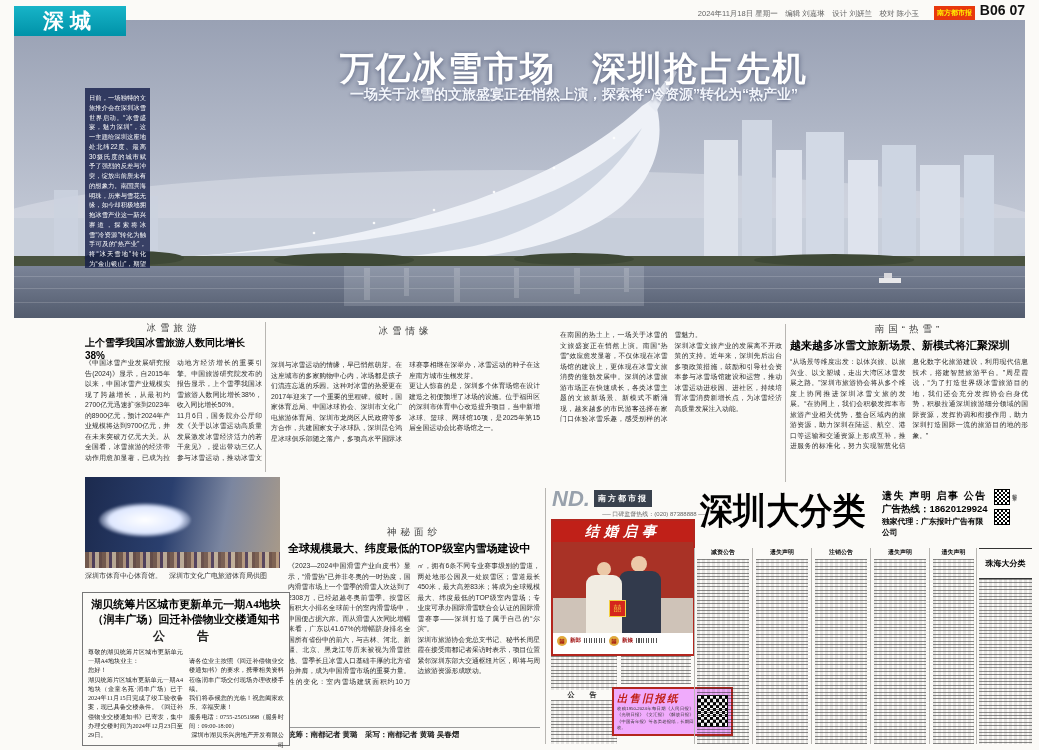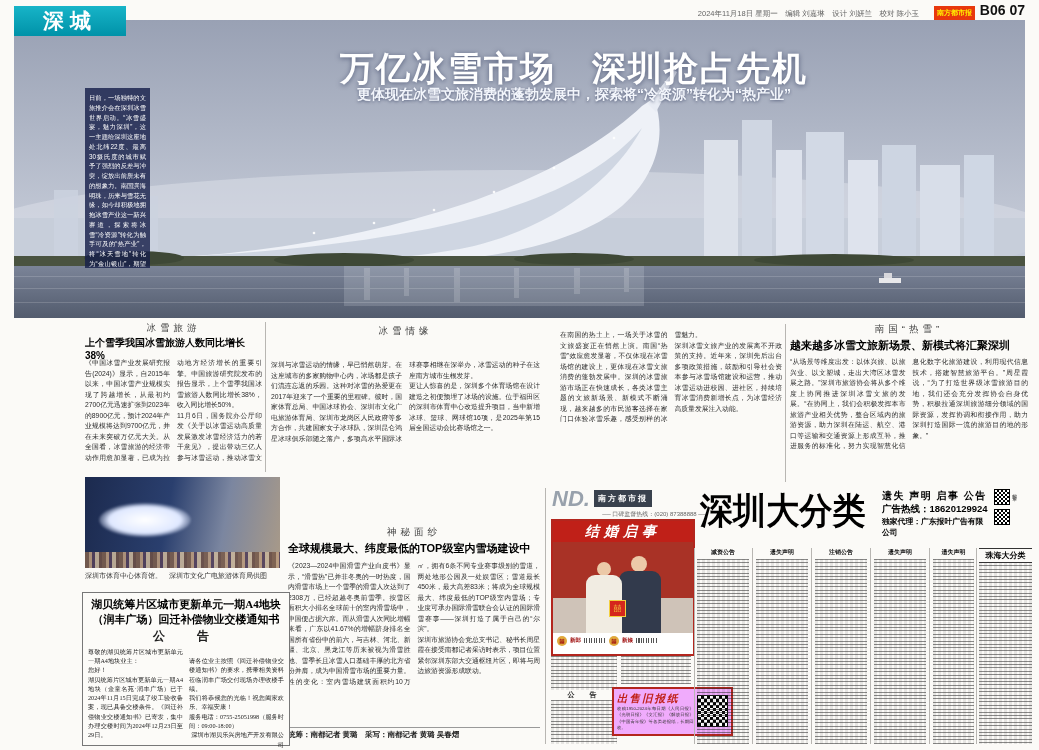--- a/index.html
+++ b/index.html
@@ -54,21 +54,21 @@
   .info{left:882px;width:108px;font-weight:800;color:#000;}
   .qr{background:conic-gradient(#000 25%,#fff 0 50%,#000 0 75%,#fff 0) 0 0/4px 4px;border:1px solid #000;width:14px;height:14px;}
   .qr-wrap{left:994px;top:489px;display:flex;flex-direction:column;gap:4px;}
   .qr-label{left:1012px;top:490px;writing-mode:vertical-rl;font-size:4.5px;color:#444;letter-spacing:1px;}
   .noise{background-image:repeating-linear-gradient(180deg,rgba(45,45,45,.55) 0 1px,transparent 1px 3.4px),
          repeating-linear-gradient(90deg,rgba(45,45,45,.10) 0 3px,transparent 3px 5px);}
   .ncol{position:absolute;top:548px;height:196px;width:52px;}
   .ncol .hd{position:absolute;top:0;left:0;right:0;text-align:center;font-size:6px;font-weight:800;color:#111;background:#fbfaf7;}
   .ncol .nz{position:absolute;top:11px;bottom:0;left:0;right:0;}
   .zh-hd{position:absolute;top:0;left:0;right:0;text-align:center;font-size:8px;font-weight:900;color:#000;
-     border-top:1px solid #333;border-bottom:1px solid #333;padding:1px 0;background:#fbfaf7;}
+     border-top:1px solid #333;border-bottom:1px solid #333;padding:9px 0;background:#fbfaf7;}
   
   .marriage{left:551px;top:519px;width:140px;height:133px;border:2px solid #b3261e;background:#fff;}
   .m-head-bar{height:21px;background:#c02018;color:#fff;display:flex;align-items:center;justify-content:center;
      font-family:"Liberation Serif","DejaVu Serif",serif;font-size:14px;font-weight:700;font-style:italic;letter-spacing:5px;}
   .m-photo{position:relative;height:91px;background:linear-gradient(180deg,#a93226 0 62%,#cfc3b8 62%);overflow:hidden;}
   .m-badges{height:15px;display:flex;align-items:center;gap:3px;padding:0 4px;font-size:5.5px;font-weight:700;color:#a01010;}
   .coin{width:10px;height:10px;border-radius:50%;background:#e0a93c;color:#a01010;font-size:5px;display:flex;align-items:center;justify-content:center;}
   .bstrip{width:22px;height:5px;background:repeating-linear-gradient(90deg,#555 0 1px,transparent 1px 2.5px);}
   
   .oldpaper{left:612px;top:687px;width:121px;height:49px;border:2px solid #b3261e;background:#f0abfc;display:flex;gap:3px;padding:3px;box-sizing:border-box;}
@@ -144,21 +144,21 @@
         <rect x="0" y="256" width="1011" height="1"></rect>
           <rect x="0" y="268" width="1011" height="1"></rect>
           <rect x="0" y="282" width="1011" height="1"></rect>
       </g>
       <g>
           <rect x="865" y="258" width="22" height="5" fill="#e8e8ea"></rect>
           <rect x="870" y="253" width="8" height="5" fill="#d8d8dc"></rect>
         </g>
     </svg>
     <div class="abs hero-headline">万亿冰雪市场　深圳抢占先机</div>
-    <div class="abs hero-subhead">更体现在冰雪文旅消费的蓬勃发展中，探索将“冷资源”转化为“热产业”</div>
+    <div class="abs hero-subhead">一场关于冰雪的文旅盛宴正在悄然上演，探索将“冷资源”转化为“热产业”</div>
     <div class="abs hero-intro">日前，一场独特的文旅推介会在深圳冰雪世界启动。“冰雪盛宴，魅力深圳”，这一主题给深圳这座地处北纬22度、最高30摄氏度的城市赋予了强烈的反差与冲突，绽放出前所未有的想象力。南国滨海明珠，历来与雪花无缘，如今却积极地拥抱冰雪产业这一新兴赛道，探索将冰雪“冷资源”转化为触手可及的“热产业”，将“冰天雪地”转化为“金山银山”，期望为经济增长注入新的活力。</div>
   </div>
 
   <div class="abs kicker" style="left:85px;top:322px;width:177px;">冰雪旅游</div>
   <div class="abs art-headline" style="left:85px;top:336px;width:177px;font-size:10px;">上个雪季我国冰雪旅游人数同比增长38%</div>
   <div class="abs cols two" style="left:85px;top:358px;width:177px;height:114px;">《中国冰雪产业发展研究报告(2024)》显示，自2015年以来，中国冰雪产业规模实现了跨越增长，从最初约2700亿元迅速扩张到2023年的8900亿元，预计2024年产业规模将达到9700亿元，并在未来突破万亿元大关。从全国看，冰雪旅游的经济带动作用愈加显著，已成为拉动地方经济增长的重要引擎。中国旅游研究院发布的报告显示，上个雪季我国冰雪旅游人数同比增长38%，收入同比增长50%。
 11月6日，国务院办公厅印发《关于以冰雪运动高质量发展激发冰雪经济活力的若干意见》，提出带动三亿人参与冰雪运动，推动冰雪文化、冰雪装备、冰雪旅游等全产业链发展，推动冰雪经济成为新增长点。《报告》中建议，面对季节依赖、基础设施建设滞后等挑战，中国冰雪产业未来还需要通过开发多元化的服务和产品，提高服务品质，增强国际合作等方式，不断开拓市场，提升整体竞争力。
 面对万亿规模的市场蓝海，身处南国的深圳也顺势接过“北冰南展、西扩东进”的国家战略，通过积极引进冰雪相关重大项目、支持举办高水平冰雪赛事、大力发展冰雪旅游等，让南国之城持续“热雪”沸腾。这不仅是对国家战略的积极响应，也是深圳在新时代背景下，对于冰雪经济的一次大胆探索和创新实践。</div>
 
   <div class="abs kicker" style="left:271px;top:325px;width:269px;">冰雪情缘</div>

